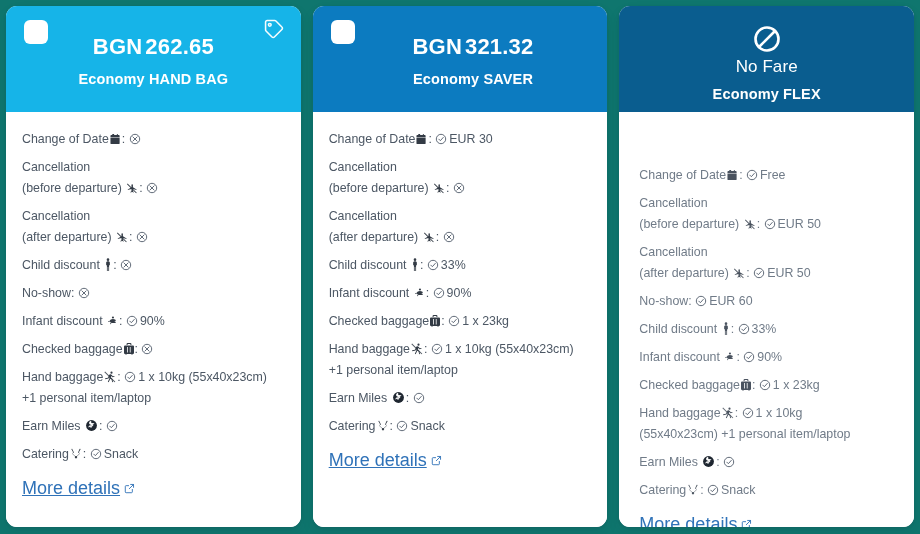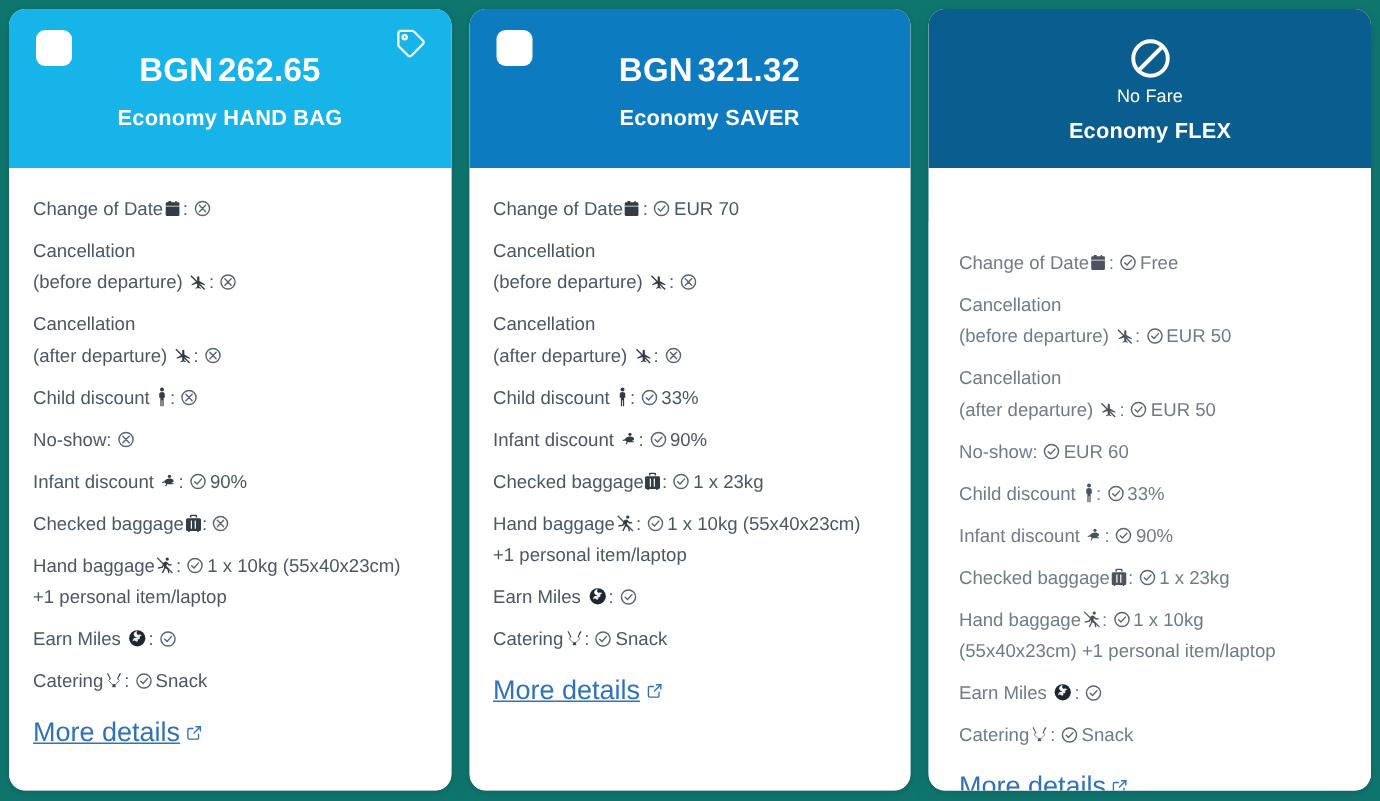--- a/index.html
+++ b/index.html
@@ -55,21 +55,21 @@
   }
   .nofare-wrap {
     display: flex;
     flex-direction: column;
     align-items: center;
     margin-top: 10px;
   }
   .nofare-icon { width: 30px; height: 30px; color:#ffffff; display:block; }
   .nofare-label {
     color: #ffffff;
-    font-size: 12px;
+    font-size: 17px;
     margin-top: 3px;
     letter-spacing: .1px;
   }
   .price {
     color: #ffffff;
     font-size: 22px;
     font-weight: bold;
     margin-top: 20px;
     letter-spacing: .2px;
     white-space: nowrap;
@@ -234,21 +234,21 @@
         <span class="cur">BGN</span><span>321.32</span>
       </div>
       <div class="fare-name">Economy SAVER</div>
       </div>
       <div class="card-body">
         <div class="row"><span>Change of Date</span><span class="glyph"><svg width="11" height="12" viewBox="0 0 24 24" fill="#333b45">
               <path d="M7 1h2v2h6V1h2v2h2a2 2 0 0 1 2 2v3H1V5a2 2 0 0 1 2-2h2V1zM1 9h20v12a2 2 0 0 1-2 2H3a2 2 0 0 1-2-2V9z"></path>
             </svg></span><span class="sep">: </span><span class="status"><svg width="12" height="12" viewBox="0 0 24 24" fill="none" stroke="#5a6472" stroke-width="1.9">
               <circle cx="12" cy="12" r="9.4"></circle>
               <path d="M7.6 12.3l3.1 3.1 5.9-6.6" stroke-linecap="round"></path>
-            </svg></span><span>EUR 70</span></div>
+            </svg></span><span>EUR 30</span></div>
         <div class="row"><span>Cancellation</span><br><span>(before departure)</span> <span class="glyph"><svg width="12" height="11" viewBox="0 0 24 24" fill="#333b45">
               <path d="M22 15.5v-1.4l-8-4.6V4.2a1.6 1.6 0 0 0-3.2 0v5.3l-8 4.6v1.4l8-2.4v5l-2.4 1.5v1.2l3.9-1 3.9 1v-1.2L14 18.1v-5l8 2.4z"></path>
               <path d="M2.4 1.2 1 2.6l20 20 1.4-1.4z"></path>
             </svg></span><span class="sep">: </span><span class="status"><svg width="12" height="12" viewBox="0 0 24 24" fill="none" stroke="#5a6472" stroke-width="1.9">
               <circle cx="12" cy="12" r="9.4"></circle>
               <path d="M7.8 7.8l8.4 8.4M16.2 7.8l-8.4 8.4" stroke-linecap="round"></path>
             </svg></span></div>
         <div class="row"><span>Cancellation</span><br><span>(after departure)</span> <span class="glyph"><svg width="12" height="11" viewBox="0 0 24 24" fill="#333b45">
               <path d="M22 15.5v-1.4l-8-4.6V4.2a1.6 1.6 0 0 0-3.2 0v5.3l-8 4.6v1.4l8-2.4v5l-2.4 1.5v1.2l3.9-1 3.9 1v-1.2L14 18.1v-5l8 2.4z"></path>
               <path d="M2.4 1.2 1 2.6l20 20 1.4-1.4z"></path>

